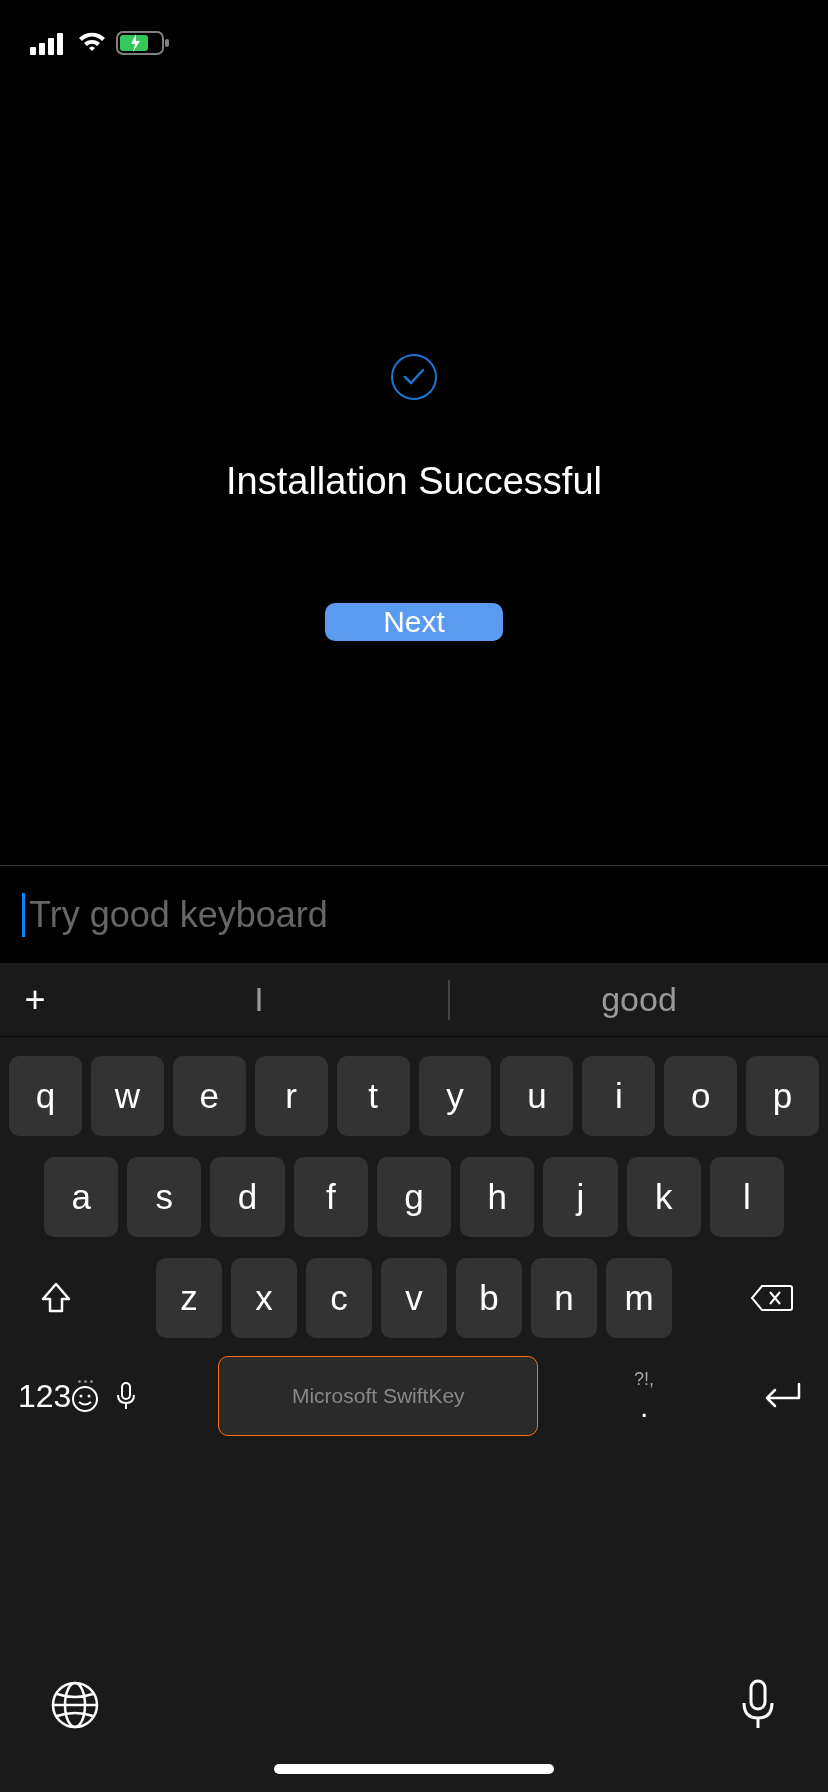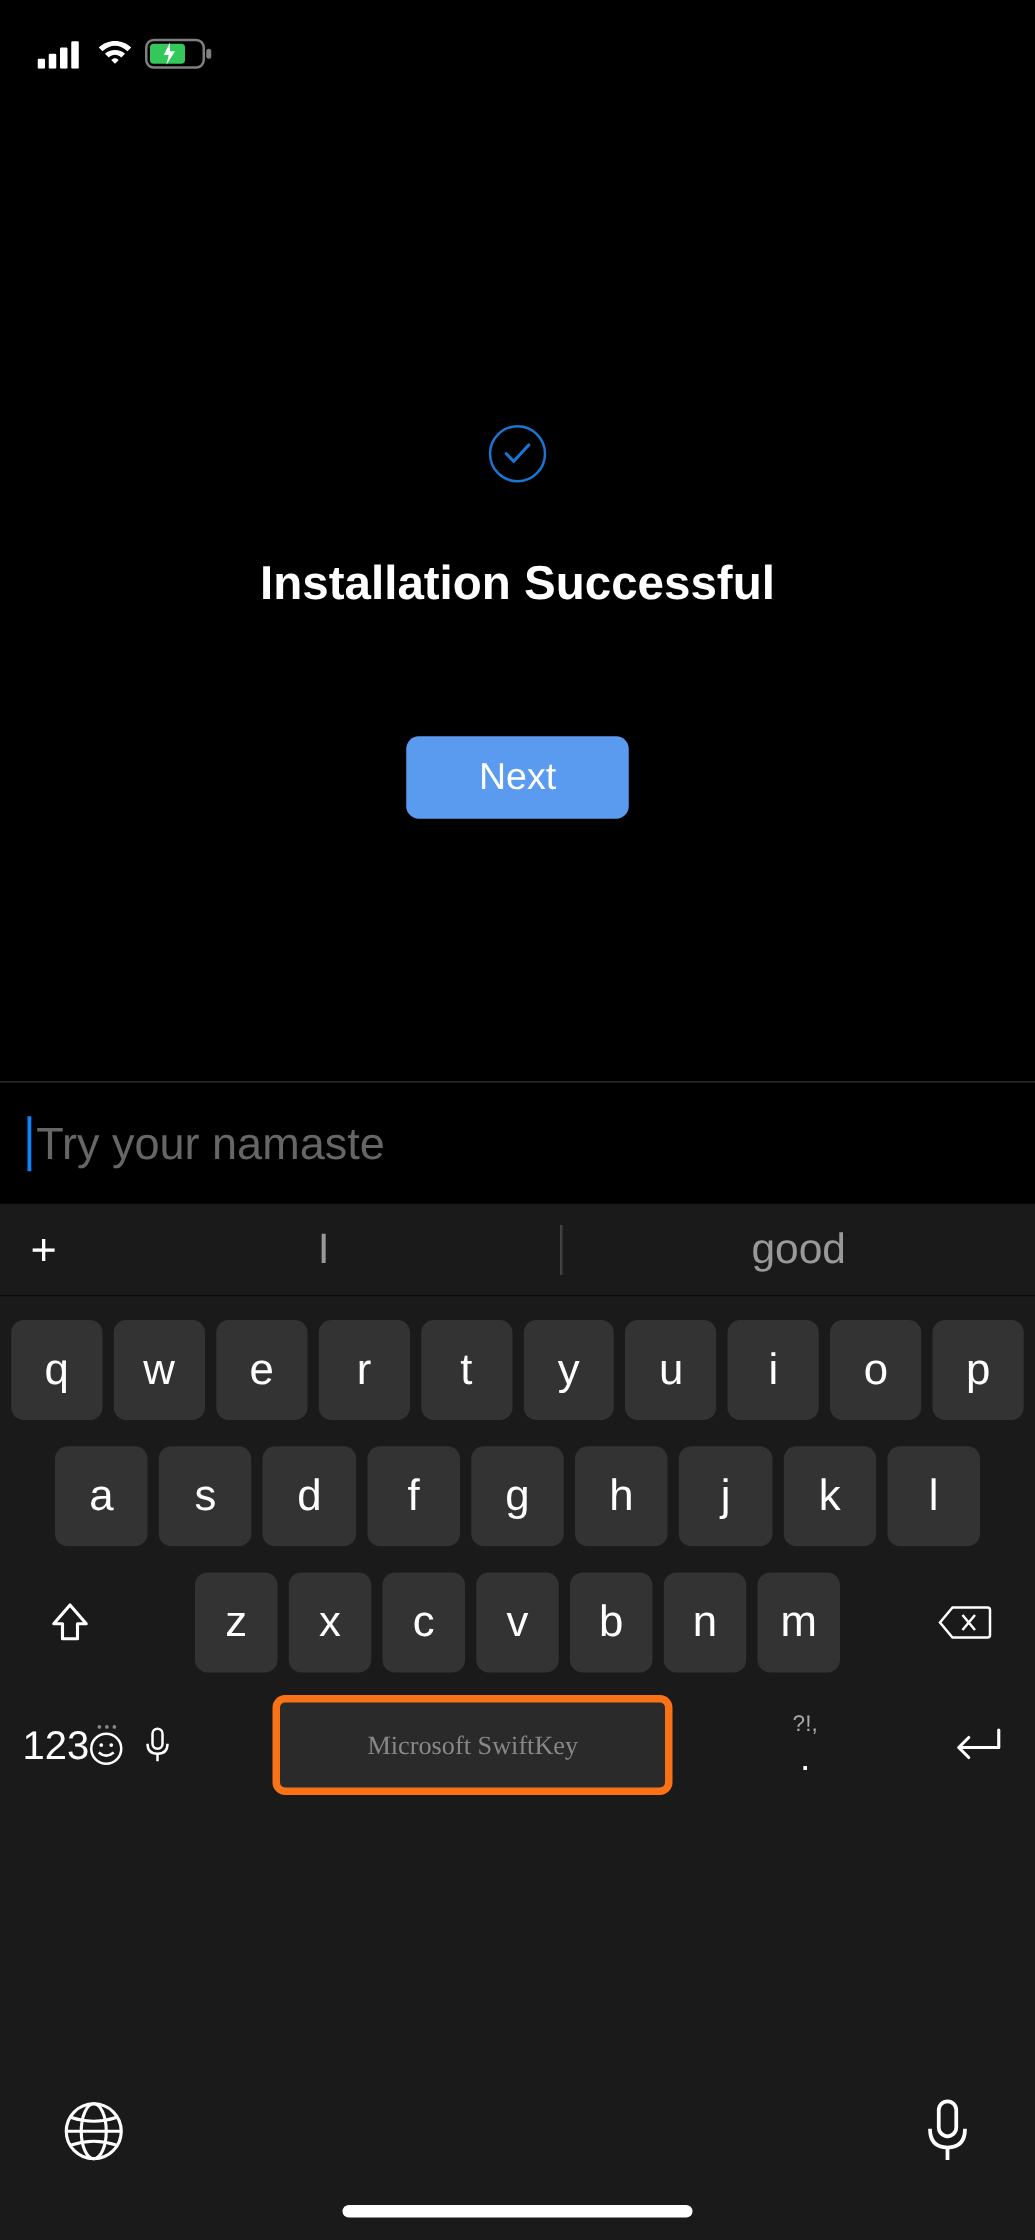--- a/index.html
+++ b/index.html
@@ -80,31 +80,31 @@
       border: 2px solid #1976D2;
       border-radius: 50%;
       display: flex;
       align-items: center;
       justify-content: center;
       margin-bottom: 60px;
     }
     
     .heading {
       font-size: 38px;
-      font-weight: 700;
+      font-weight: 400;
       color: #fff;
       margin-bottom: 100px;
     }
     
     .next-button {
       background: #5B9BEF;
       color: #fff;
       font-size: 30px;
       font-weight: 400;
-      padding: 16px 58px;
+      padding: 2px 58px;
       border: none;
       border-radius: 10px;
       cursor: pointer;
     }
     
     
     .text-input-area {
       position: absolute;
       top: 865px;
       left: 0;
@@ -226,29 +226,28 @@
       gap: 9px;
     }
     
     .row3-keys .key { width: 66px; }
     
     .spacebar {
       flex: 1;
       max-width: 320px;
       height: 80px;
       background: #2a2a2a;
-      border: 6px solid #f97316;
+      border: 1px solid #f97316;
       border-radius: 10px;
       display: flex;
       align-items: center;
       justify-content: center;
       color: #888;
       font-size: 21px;
       font-weight: 500;
-      font-family: Liberation Serif, serif;
     }
     
     .num-key {
       font-size: 32px;
       color: #fff;
       display: flex;
       align-items: center;
       gap: 0;
     }
     
@@ -363,21 +362,21 @@
     <svg width="24" height="20" viewBox="0 0 24 20">
       <path d="M3 10 L9 16 L21 3" stroke="#1976D2" stroke-width="2.5" fill="none" stroke-linecap="round"></path>
     </svg>
   </div>
   <h1 class="heading">Installation Successful</h1>
   <button class="next-button">Next</button>
 </div>
 
 <div class="text-input-area">
   <div class="text-cursor"></div>
-  <span class="placeholder-text">Try your namaste</span>
+  <span class="placeholder-text">Try good keyboard</span>
 </div>
 
 <div class="keyboard">
 
   <div class="suggestion-bar">
     <div class="plus-button">+</div>
     <div class="suggestion">I</div>
     <div class="suggestion-divider"></div>
     <div class="suggestion-divider"></div>
     <div class="suggestion">good</div>

